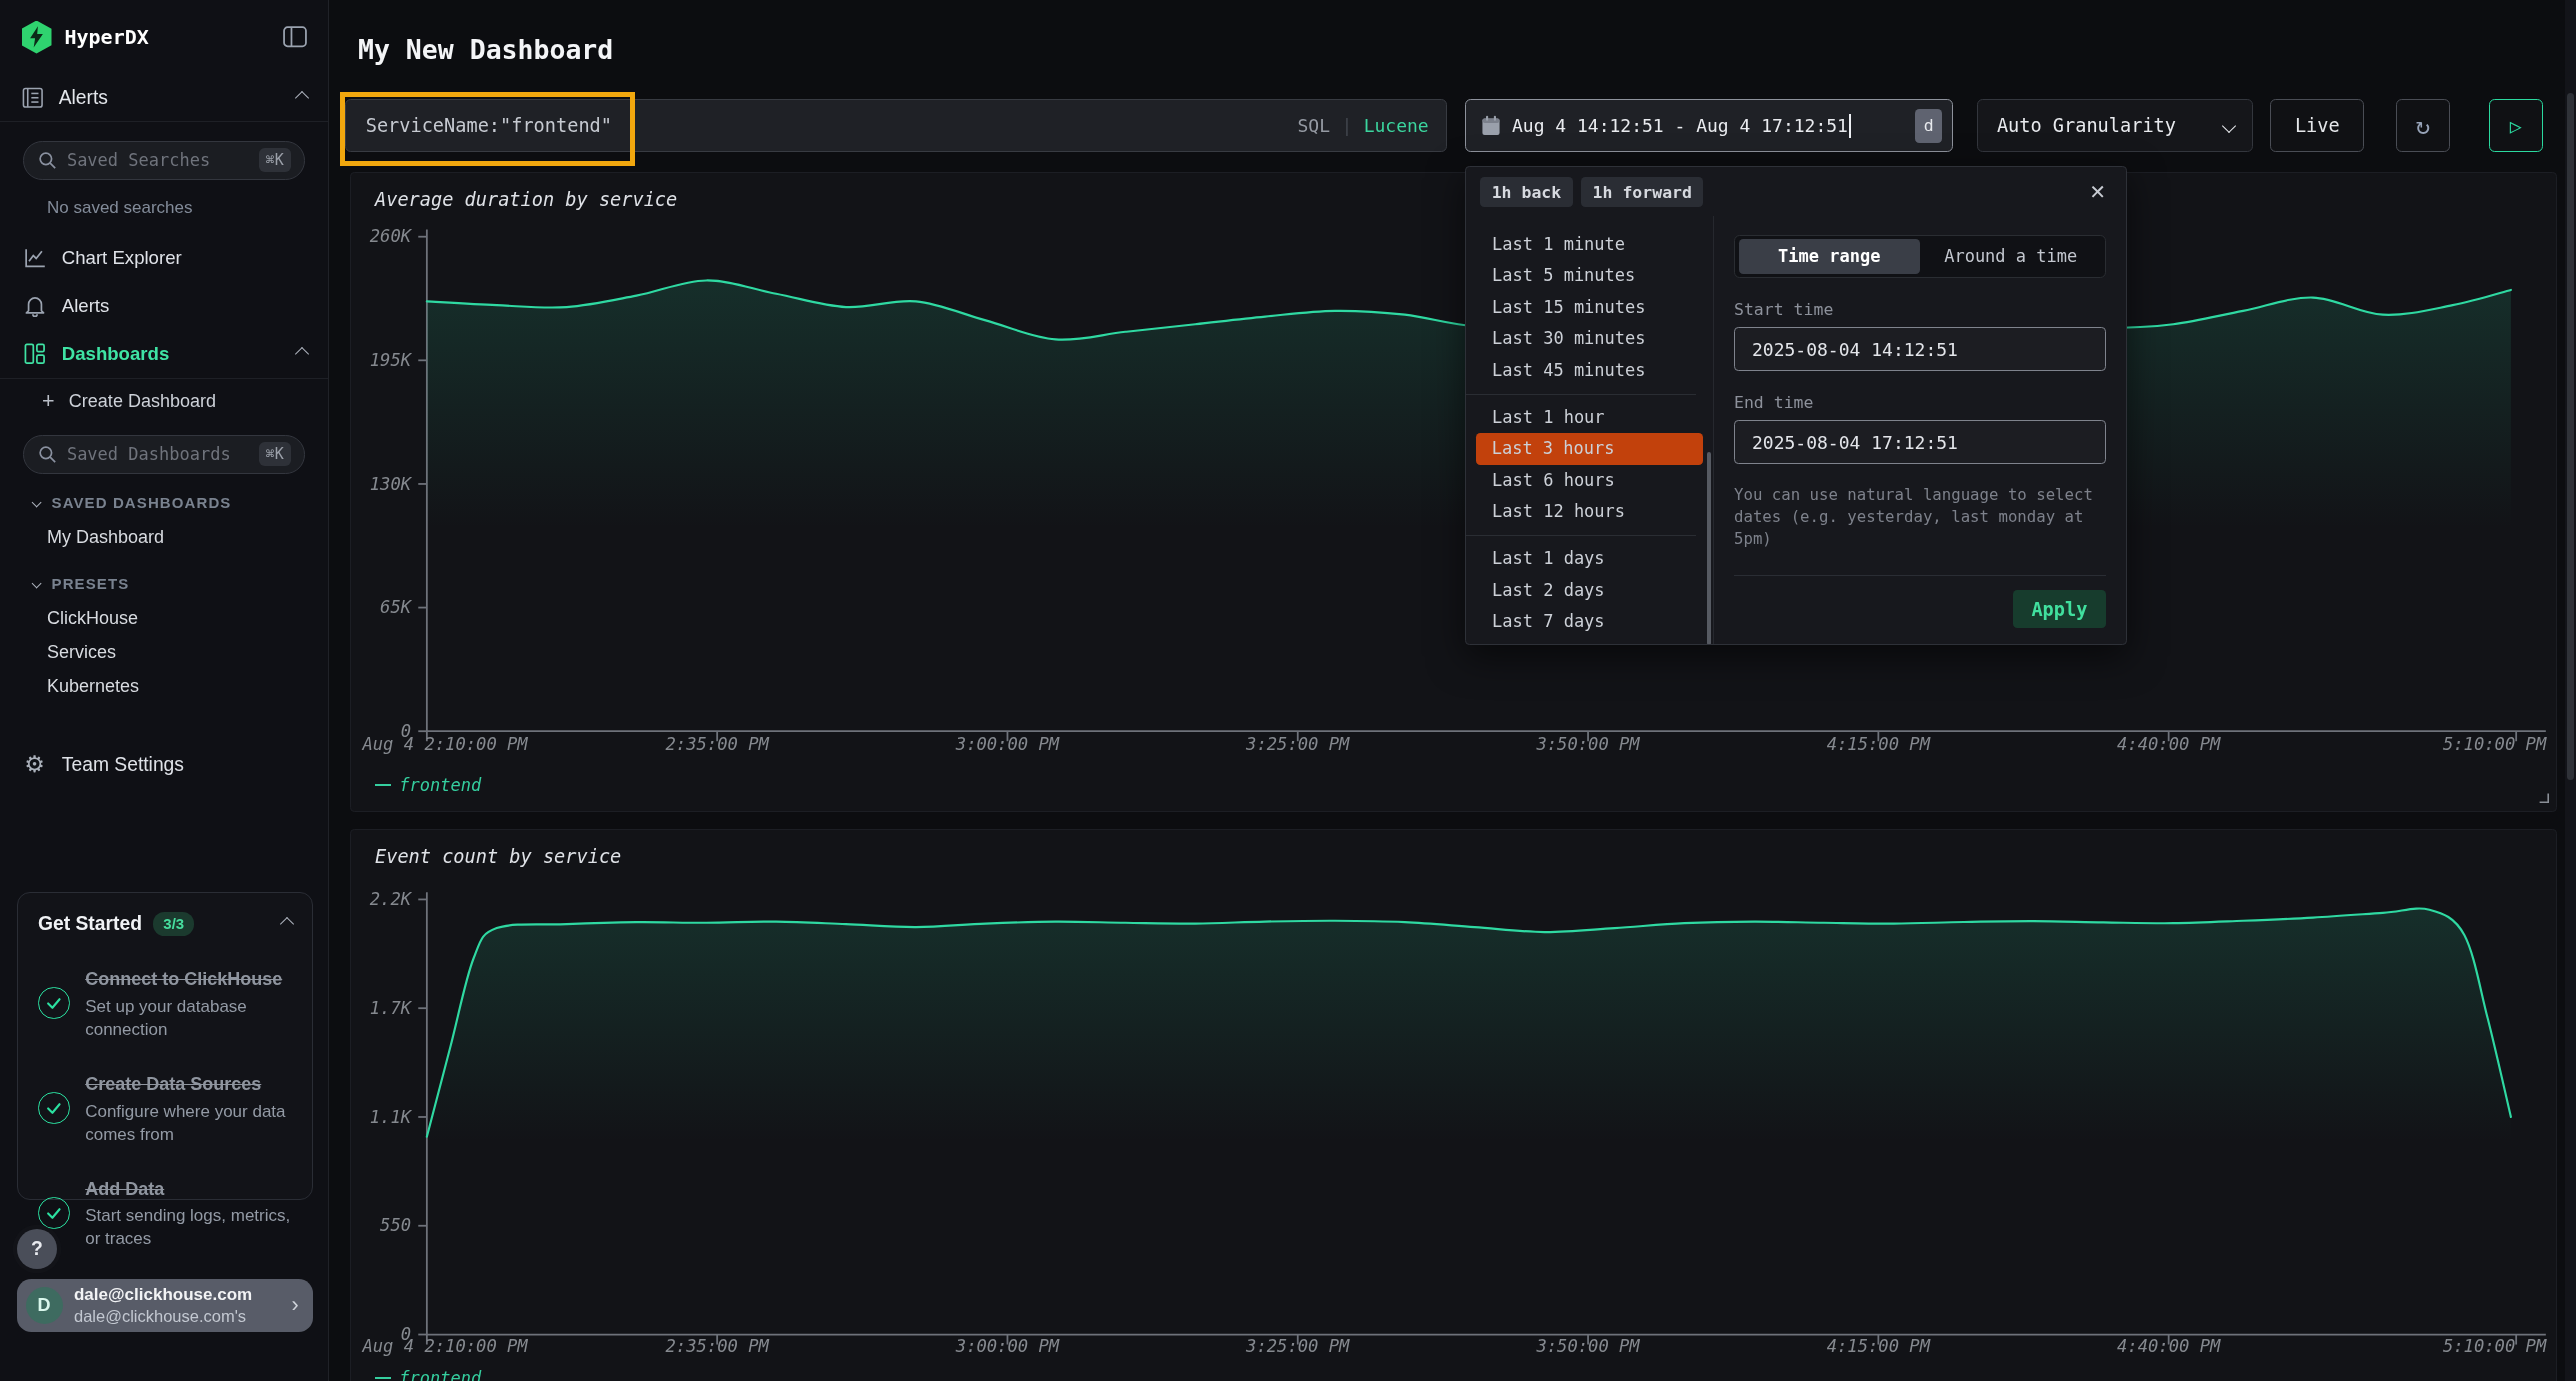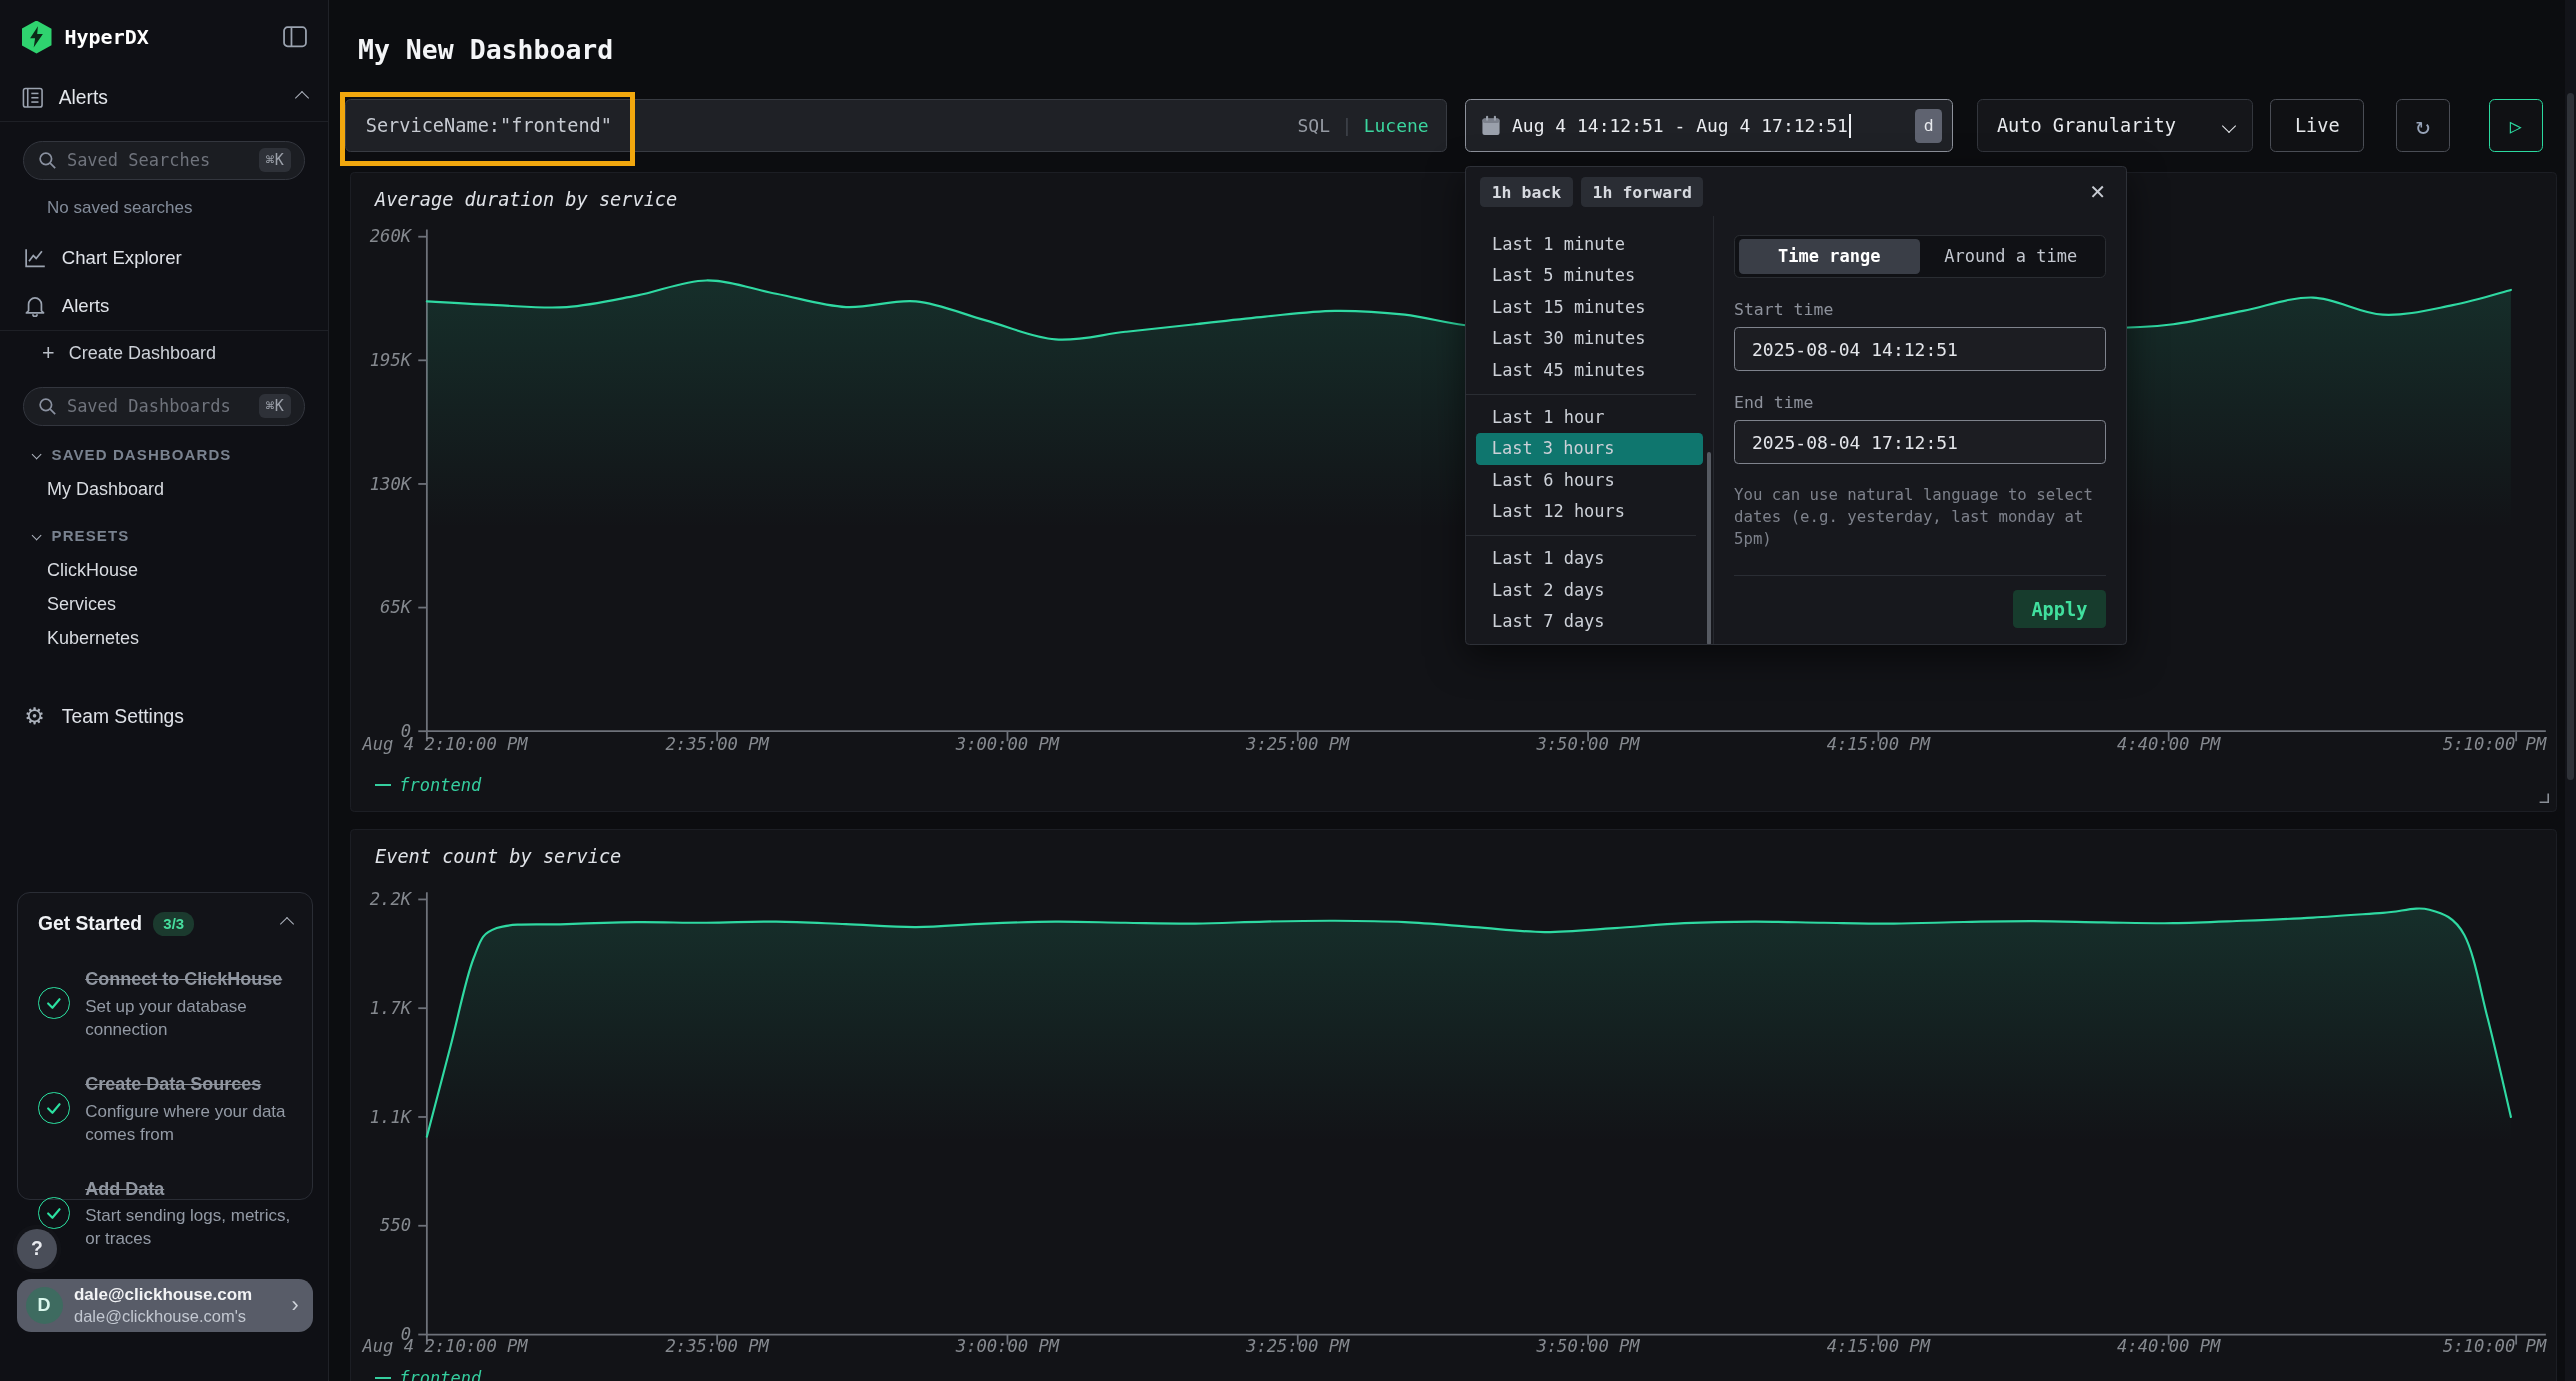--- a/index.html
+++ b/index.html
@@ -124,21 +124,21 @@
     box-shadow:0 11.4px 36px rgba(0,0,0,.55); display:flex; flex-direction:column; }
   .picker-head { display:flex; align-items:center; padding:10px 14.3px 8.6px 14.3px; }
   .nudge-btn { background:#2A2D34; border-radius:4.3px; padding:5.7px 11.4px; margin-right:8.6px;
     font-family:"DejaVu Sans Mono", monospace; font-size:16.5px; color:#D6D9DF; font-weight:bold; }
   .picker-close { margin-left:auto; color:#C9CCD3; font-size:20px; padding:0 5.7px; cursor:pointer; }
   .picker-body { flex:1; display:flex; min-height:0; }
   .rel-list { width:252px; border-right:0.7px solid #26282E; padding-top:13px; position:relative;
     overflow:hidden; }
   .rel-item { height:31.5px; line-height:31.5px; padding-left:26px; font-family:"DejaVu Sans Mono", monospace;
     font-size:17px; color:#CCD0D7; cursor:pointer; white-space:nowrap; }
-  .rel-item.sel { background:#0f766e; border-radius:4.3px; margin:0 10px; padding-left:15.7px; }
+  .rel-item.sel { background:#c2410c; border-radius:4.3px; margin:0 10px; padding-left:15.7px; }
   .rel-div { border-top:0.7px solid #2A2D33; margin:7.2px 17px 7.2px 0; }
   .list-scroll { position:absolute; right:2.1px; top:236px; width:4.3px; height:193px;
     background:#565A62; border-radius:2.1px; }
   .picker-right { flex:1; padding:18.6px 20px 15.7px 20px; display:flex; flex-direction:column; }
   .seg { display:flex; background:#101115; border:0.7px solid #2A2D32; border-radius:5.7px; padding:3.6px; }
   .seg .opt { flex:1; text-align:center; padding:7.2px 0; font-family:"DejaVu Sans Mono", monospace;
     font-size:17px; color:#C3C7CF; border-radius:4.3px; cursor:pointer; }
   .seg .opt.active { background:#3A3E47; color:#FFFFFF; font-weight:bold; }
   .fld-label { font-family:"DejaVu Sans Mono", monospace; font-size:16.5px; color:#8D919B; margin:21.5px 0 8.6px; }
   .fld { height:44px; background:#1C1D22; border:0.7px solid #7F838D; border-radius:4.3px;
@@ -210,20 +210,31 @@
       <span class="t">Chart Explorer</span>
     </div>
     <div class="nav-item">
       <span class="ic">
           <svg class="icon" width="20" height="21.5" viewBox="0 0 28 30" fill="none" stroke="currentColor" stroke-width="2.4">
             <path d="M5 22 V13 a9 9 0 0 1 18 0 v9 l3 3 H2 Z" stroke-linejoin="round"></path>
             <path d="M11 27 a3 3 0 0 0 6 0"></path>
           </svg>
         </span>
       <span class="t">Alerts</span>
+    </div>
+    <div class="nav-item active">
+      <span class="ic">
+          <svg class="icon" width="21.5" height="21.5" viewBox="0 0 30 30" fill="none" stroke="currentColor" stroke-width="2.4">
+            <rect x="2" y="2" width="11" height="26" rx="2"></rect>
+            <rect x="18" y="2" width="10" height="10" rx="2"></rect>
+            <rect x="18" y="17" width="10" height="11" rx="2"></rect>
+          </svg>
+        </span>
+      <span class="t">Dashboards</span>
+      <span class="chev up"></span>
     </div>
   </div>
   <div class="side-div"></div>
 
   <div class="create-row">
     <span class="plus">+</span>
     <span>Create Dashboard</span>
   </div>
 
   <div class="pill-input" style="margin-top:10px">

